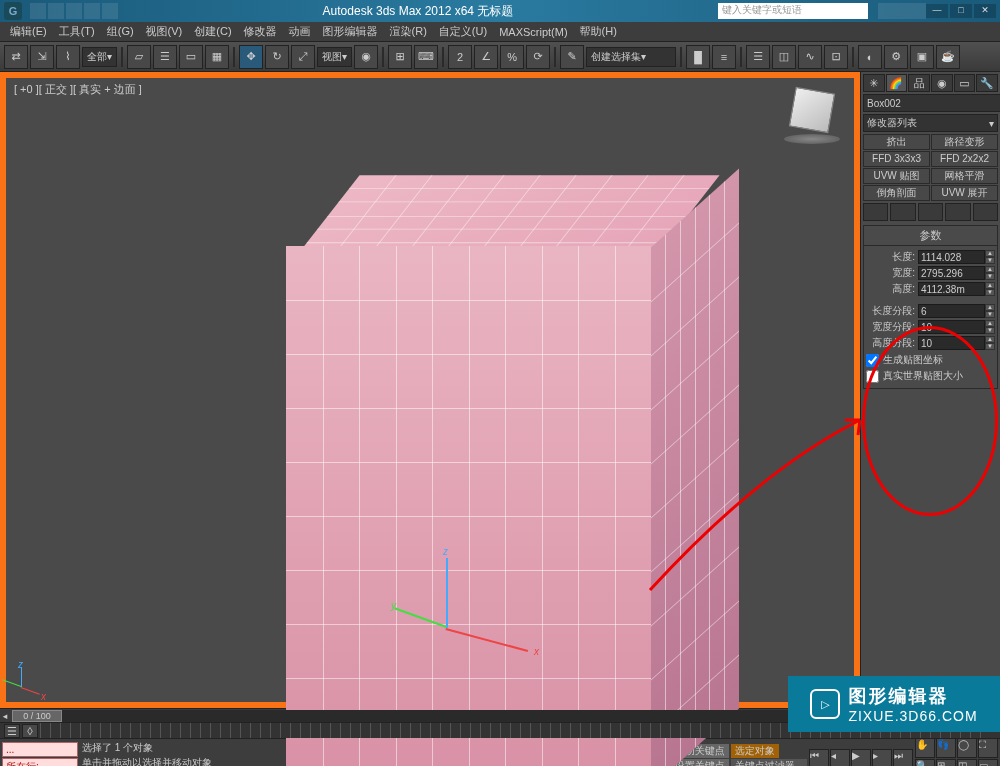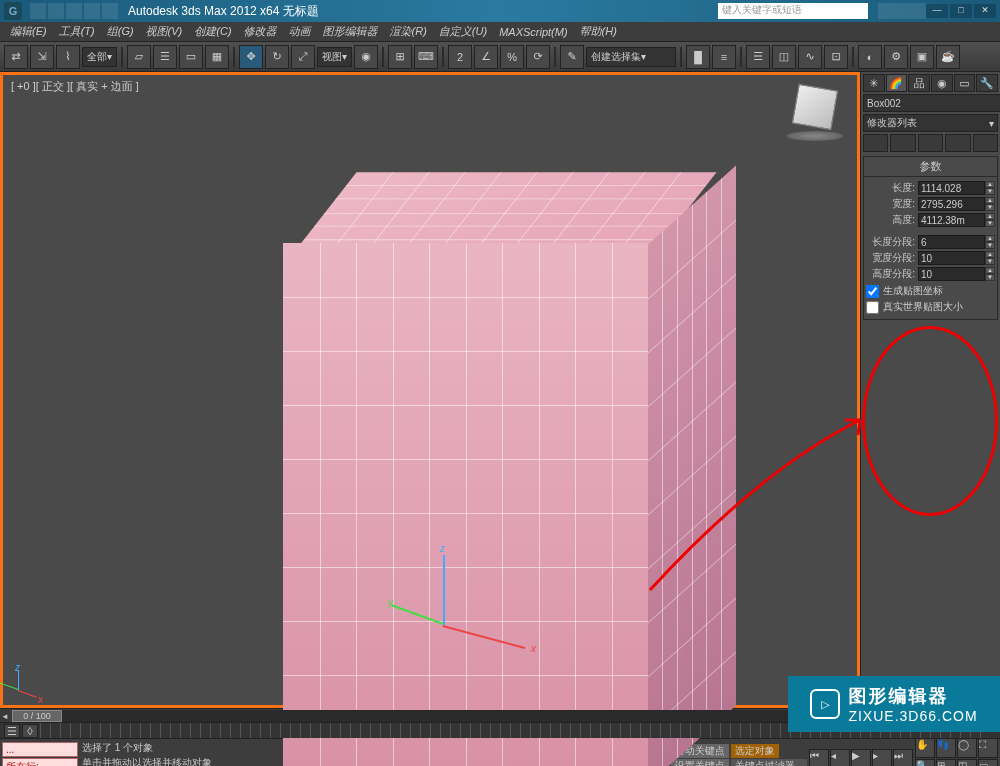--- a/index.html
+++ b/index.html
@@ -3,38 +3,38 @@
 <meta charset="utf-8">
 <style>
 * { margin: 0; padding: 0; box-sizing: border-box; font-family: "Microsoft YaHei", Arial, sans-serif; }
 body { background: #4a4a4a; color: #ccc; font-size: 11px; overflow: hidden; width: 1000px; height: 766px; position: relative; }
 
 
 .title-bar { height: 22px; background: linear-gradient(to right, #1a5a7a 0%, #2a7aa0 50%, #1a5a7a 100%); display: flex; align-items: center; padding: 0 4px; }
 .app-logo { width: 18px; height: 18px; background: #1a4a5a; border-radius: 3px; margin-right: 8px; display:flex;align-items:center;justify-content:center;color:#7ac;font-weight:bold;}
 .qat { display: flex; gap: 2px; margin-right: 10px; }
 .qat-btn { width: 16px; height: 16px; background: rgba(255,255,255,0.1); }
-.title-text { flex: 1; color: #fff; font-size: 12px; }
+.title-text { flex: 1; text-align: center; color: #fff; font-size: 12px; }
 .search-box { width: 150px; height: 16px; background: #fff; margin: 0 10px; font-size:10px; padding:0 4px; color:#999;}
 .win-btns { display: flex; gap: 2px; }
 .win-btn { width: 22px; height: 14px; background: rgba(0,0,0,0.2); color:#ddd; text-align:center; font-size:9px; line-height:12px;}
 
 
-.menu-bar { height: 20px; background: #3d3d3d; display: flex; align-items: center; padding: 0 4px; border-bottom: 1px solid #222; font-style: italic; }
+.menu-bar { height: 20px; background: #3d3d3d; display: flex; align-items: center; padding: 0 4px; border-bottom: 1px solid #222; }
 .menu-item { padding: 0 6px; color: #ccc; font-size: 11px; cursor: pointer; }
 
 
 .toolbar { height: 30px; background: linear-gradient(#505050,#3a3a3a); display: flex; align-items: center; padding: 0 4px; gap: 2px; border-bottom: 1px solid #222;}
 .tb-btn { width: 24px; height: 24px; background: #484848; border: 1px solid #222; display:flex;align-items:center;justify-content:center; font-size:11px;}
 .tb-sep { width: 2px; height: 20px; background: #2a2a2a; margin: 0 2px; }
 .tb-combo { height: 20px; background: #333; border: 1px solid #222; padding: 0 4px; font-size:10px; display:flex;align-items:center; }
 
 
 .main-area { display: flex; height: 636px; }
-.viewport-container { flex: 1; position: relative; background: #4a4a4a; border: 3px solid #f97316; }
+.viewport-container { flex: 1; position: relative; background: #4a4a4a; border: 6px solid #f97316; }
 .viewport-label { position: absolute; top: 4px; left: 8px; color: #ccc; font-size: 11px; }
 .viewcube { position: absolute; top: 8px; right: 12px; width: 60px; height: 60px; }
 .viewcube-cube { width:40px;height:40px; background:linear-gradient(135deg,#eee,#bbb); margin:4px auto; transform:rotate(10deg); border:1px solid #888;}
 .viewcube-base { width:56px;height:10px; background:radial-gradient(#888,#555); border-radius:50%; margin:0 auto;}
 
 
 .box3d { position: absolute; left: 280px; top: 90px; }
 .box-face { position: absolute; }
 .box-top { width: 360px; height: 95px; background: linear-gradient(135deg,#edb8c5,#e5a5b8); transform: skewX(-38deg) scaleY(0.85); left: 42px; top: 0; }
 .box-front { width: 365px; height: 540px; background: linear-gradient(#eab5c3,#d890a5); left: 0; top: 78px; }
@@ -284,20 +284,30 @@
       <div class="tab">🔧</div>
     </div>
     <div class="obj-name">
       <input value="Box002" style="">
 
     </div>
     <div class="modifier-list">
       <span>修改器列表</span>
         <span style="margin-left:auto">▾</span>
     </div>
+    <div class="mod-btns">
+      <div class="mod-btn">挤出</div>
+      <div class="mod-btn">路径变形</div>
+      <div class="mod-btn">FFD 3x3x3</div>
+      <div class="mod-btn">FFD 2x2x2</div>
+      <div class="mod-btn">UVW 贴图</div>
+      <div class="mod-btn">网格平滑</div>
+      <div class="mod-btn">倒角剖面</div>
+      <div class="mod-btn">UVW 展开</div>
+    </div>
     <div class="stack-tools">
       <div class="st"></div>
       <div class="st"></div>
       <div class="st"></div>
       <div class="st"></div>
       <div class="st"></div>
     </div>
 
     <div class="rollout">
       <div class="rollout-header">参数</div>

